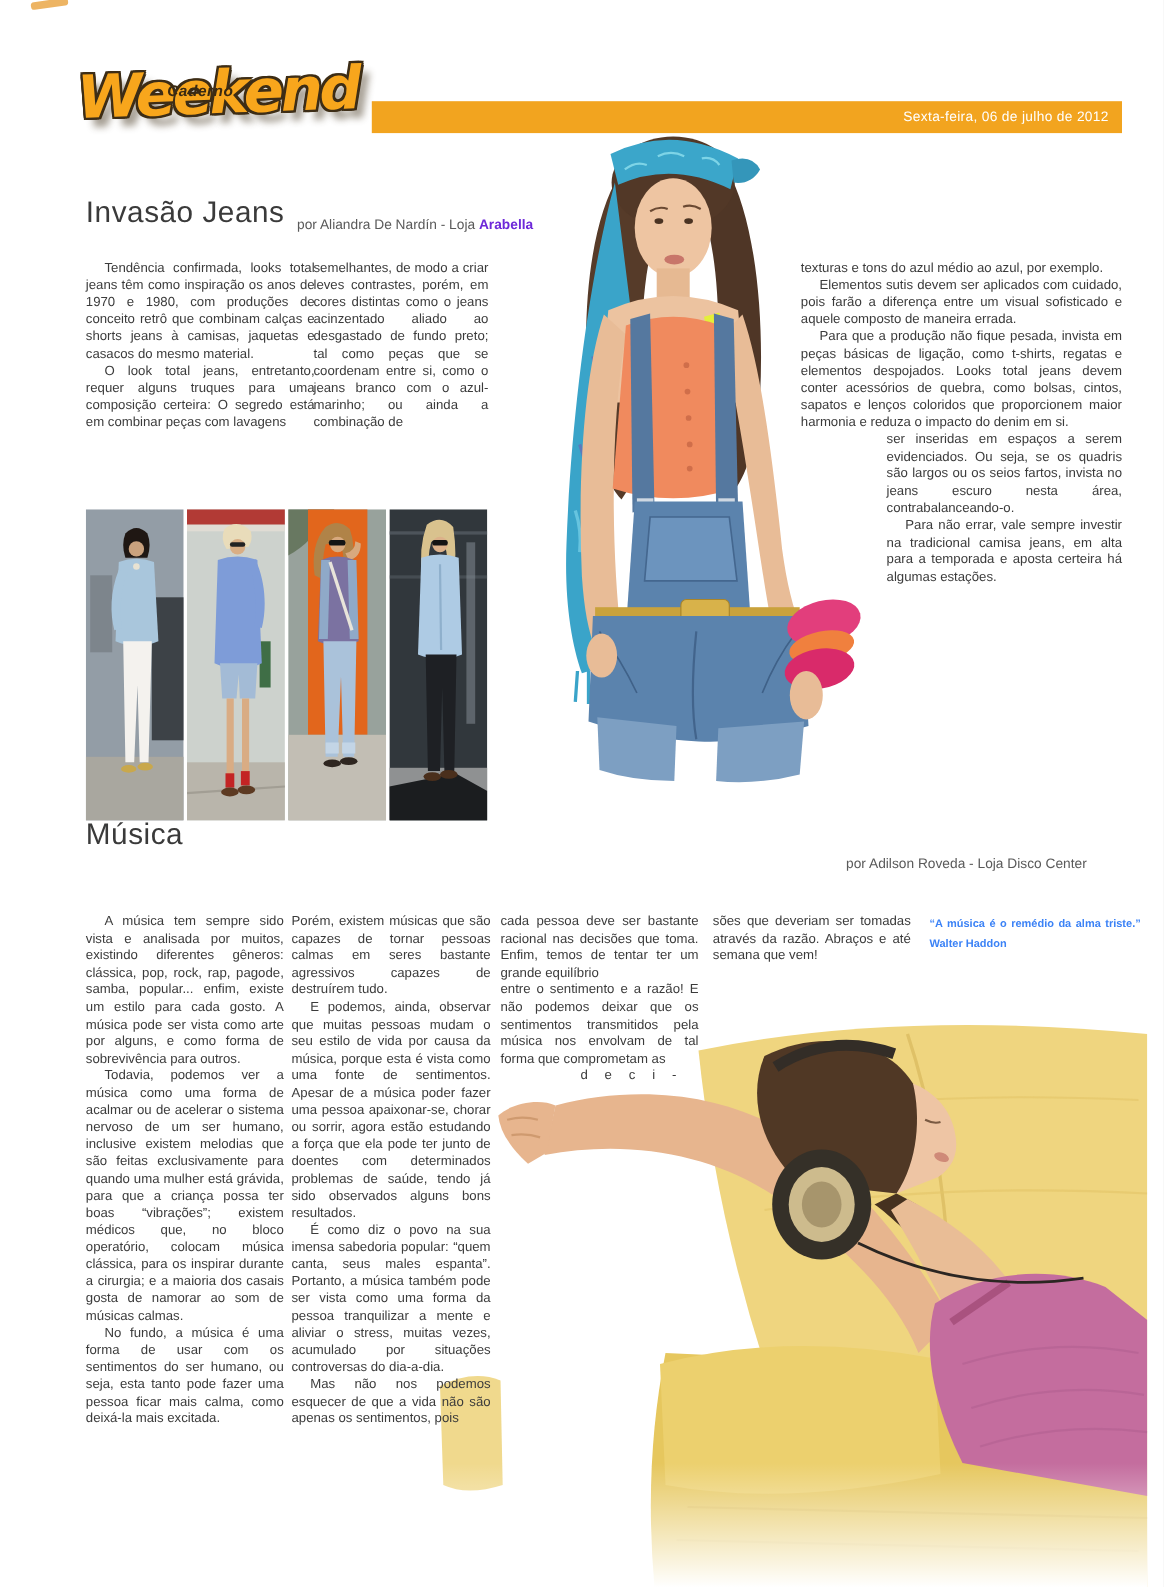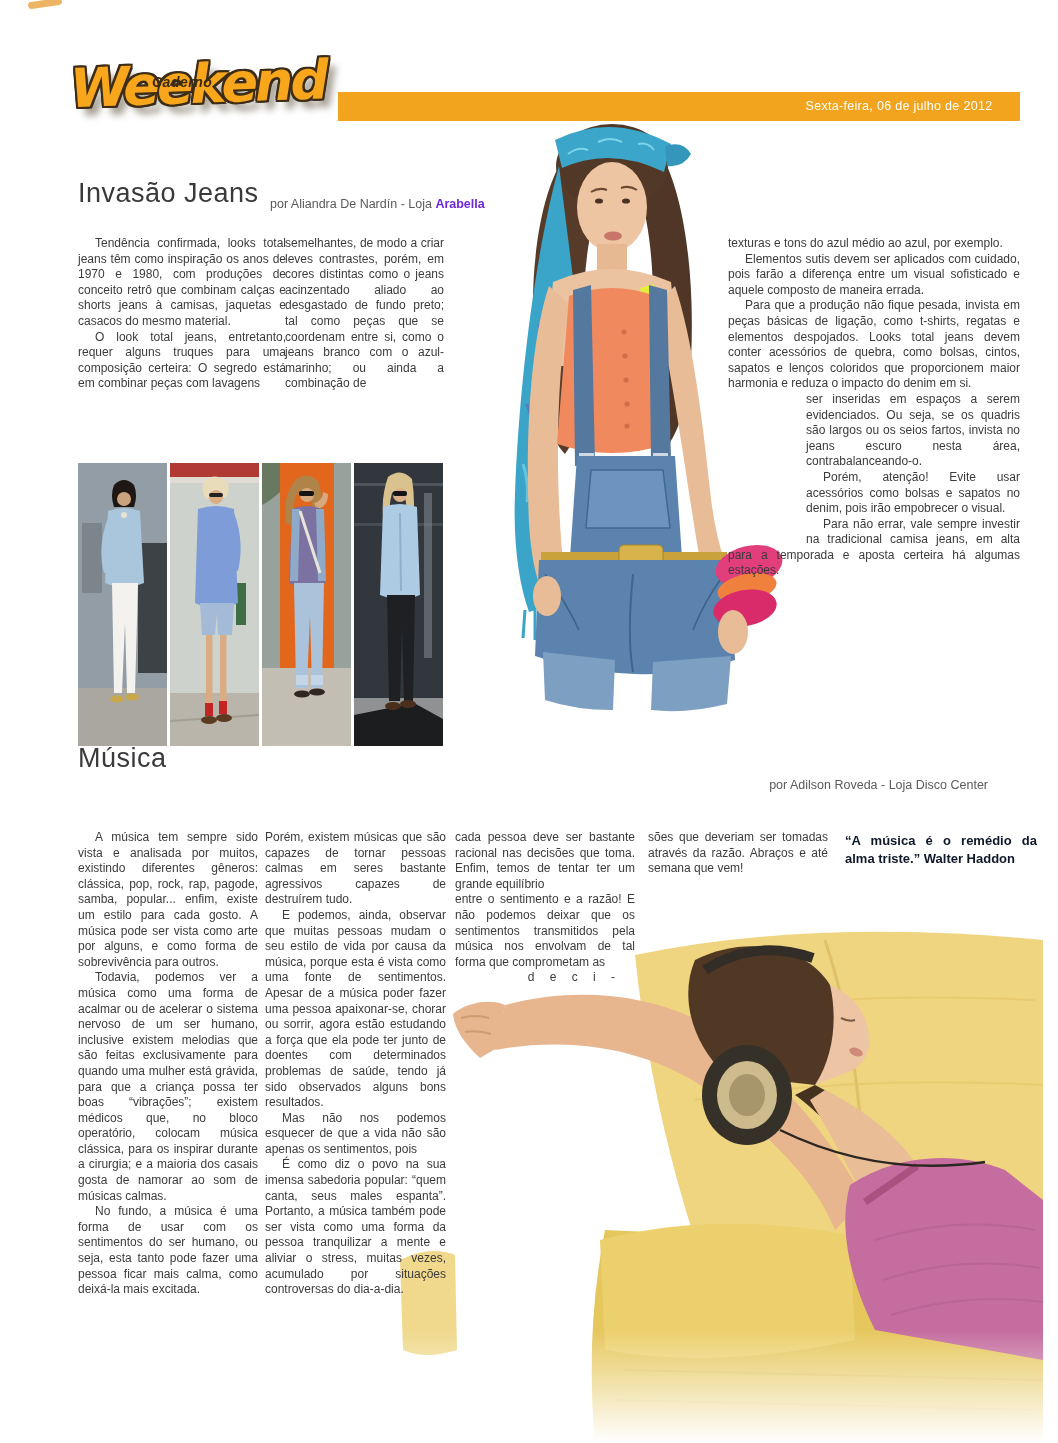--- a/index.html
+++ b/index.html
@@ -8,21 +8,21 @@
     background:#ffffff;overflow:hidden;
     font-family:"Liberation Sans","DejaVu Sans",sans-serif;
     color:#3b3b3b;
   }
   
   .corner-smudge{position:absolute;left:28px;top:0;width:34px;height:7px;
     background:#e8a13c;border-radius:3px;transform:rotate(-8deg);opacity:.8;}
   .header-bar{position:absolute;left:338px;top:92px;width:682px;height:29px;
     background:#f2a41f;z-index:1;}
   .header-date{position:absolute;left:790px;top:92px;width:218px;height:29px;
-    line-height:29px;text-align:center;color:#fff;font-size:12.5px;z-index:4;
+    line-height:29px;text-align:right;color:#fff;font-size:12.5px;z-index:4;
     letter-spacing:.3px;}
   .masthead{position:absolute;left:70px;top:52px;width:300px;height:90px;z-index:3;}
   .masthead-title{
     font-family:"DejaVu Sans",sans-serif;font-weight:bold;font-style:italic;
     font-size:54px;color:#f8a61c;letter-spacing:-3px;transform:rotate(-2deg);
     text-shadow:-2px 0 #3d2d16,2px 0 #3d2d16,0 -2px #3d2d16,0 2px #3d2d16,
       -2px -2px #3d2d16,2px 2px #3d2d16,-2px 2px #3d2d16,2px -2px #3d2d16,
       7px 9px 7px rgba(60,45,20,.45);
   }
   .masthead-kicker{position:absolute;left:82px;top:22px;font-size:14px;
@@ -32,22 +32,22 @@
   .byline{position:absolute;font-size:12.5px;color:#5a5a5a;z-index:3;}
   .byline b{color:#6d28d9;}
   
   .col{position:absolute;font-size:12px;line-height:15.6px;text-align:justify;
     color:#3b3b3b;z-index:3;}
   .col p{margin:0;}
   .col p.ind{text-indent:17px;}
   .wrap-spacer{float:left;width:78px;height:150px;}
   .m3b{margin-right:34px;}
   .deci-tail{text-align:right;padding-right:14px;letter-spacing:6px;margin-top:2px;}
-  .quote{position:absolute;left:845px;top:832px;width:192px;font-size:13px;
-    line-height:18px;font-weight:bold;color:#0f172a;text-align:justify;z-index:3;}
+  .quote{position:absolute;left:845px;top:832px;width:192px;font-size:10px;
+    line-height:18px;font-weight:bold;color:#3b82f6;text-align:justify;z-index:3;}
   
   .photo{position:absolute;z-index:2;}
   .photo svg{display:block;}
   .street-strip{position:absolute;left:78px;top:463px;width:368px;height:283px;
     display:flex;gap:3px;z-index:2;}
   .street-photo{width:89px;height:283px;}
 </style>
 </head>
 <body>
 
@@ -76,21 +76,20 @@
   <div class="col" style="left:285px;top:236px;width:159px;">
     <p>semelhantes, de modo a criar leves contrastes, porém, em cores distintas como o jeans acinzentado aliado ao desgastado de fundo preto; tal como peças que se coordenam entre si, como o jeans branco com o azul-marinho; ou ainda a combinação de</p>
   </div>
 
   <div class="col" style="left:728px;top:236px;width:292px;">
     <p>texturas e tons do azul médio ao azul, por exemplo.</p>
     <p class="ind">Elementos sutis devem ser aplicados com cuidado, pois farão a diferença entre um visual sofisticado e aquele composto de maneira errada.</p>
     <p class="ind">Para que a produção não fique pesada, invista em peças básicas de ligação, como t-shirts, regatas e elementos despojados. Looks total jeans devem conter acessórios de quebra, como bolsas, cintos, sapatos e lenços coloridos que proporcionem maior harmonia e reduza o impacto do denim em si.</p>
     <div class="wrap-spacer"></div>
     <p>ser inseridas em espaços a serem evidenciados. Ou seja, se os quadris são largos ou os seios fartos, invista no jeans escuro nesta área, contrabalanceando-o.</p>
-    <p class="ind">Porém, atenção! Evite usar acessórios como bolsas e sapatos no denim, pois irão empobrecer o visual.</p>
     <p class="ind">Para não errar, vale sempre investir na tradicional camisa jeans, em alta para a temporada e aposta certeira há algumas estações.</p>
   </div>
 
   <div class="photo" style="left:443px;top:104px;width:365px;height:655px;">
     <svg width="365" height="655" viewBox="0 0 365 655">
 
       <path d="M120,55 C95,95 85,175 92,255 C96,305 108,335 122,350 L148,310 C136,230 138,140 158,95 Z" fill="#563b29"></path>
       <path d="M218,50 C242,92 252,175 248,255 C245,300 236,325 226,340 L204,300 C214,215 212,135 196,88 Z" fill="#4f3626"></path>
       <ellipse cx="169" cy="62" rx="56" ry="42" fill="#523827"></ellipse>
 
@@ -224,22 +223,22 @@
 
   <div class="col" style="left:78px;top:830px;width:180px;">
     <p class="ind">A música tem sempre sido vista e analisada por muitos, existindo diferentes gêneros: clássica, pop, rock, rap, pagode,  samba, popular... enfim, existe um estilo para cada gosto. A  música pode ser vista como arte por alguns, e como forma de sobrevivência para outros.</p>
     <p class="ind">Todavia, podemos ver a música como uma forma de acalmar ou de acelerar o sistema nervoso de um ser humano, inclusive existem melodias que são feitas exclusivamente para quando uma mulher está grávida, para que a criança possa ter boas “vibrações”; existem médicos que, no bloco operatório, colocam música clássica, para os inspirar durante a cirurgia; e a maioria dos casais gosta de namorar ao som de músicas calmas.</p>
     <p class="ind">No fundo, a música é uma forma de usar com os sentimentos do ser humano, ou seja, esta tanto pode fazer uma pessoa ficar mais calma, como deixá-la mais excitada.</p>
   </div>
 
   <div class="col" style="left:265px;top:830px;width:181px;">
     <p>Porém, existem músicas que são capazes de tornar pessoas calmas em seres bastante agressivos capazes de destruírem tudo.</p>
     <p class="ind">E podemos, ainda, observar que muitas pessoas mudam o seu estilo de vida por causa da música, porque esta é vista como uma fonte de sentimentos. Apesar de a música poder fazer uma pessoa apaixonar-se, chorar ou sorrir, agora estão estudando a força que ela pode ter junto de doentes com determinados problemas de saúde, tendo já sido observados alguns bons resultados.</p>
+    <p class="ind">É como diz o povo na sua imensa sabedoria popular: “quem canta, seus males espanta”. Portanto, a música também pode ser vista como uma forma da pessoa tranquilizar a mente e aliviar o stress, muitas vezes, acumulado por situações controversas do dia-a-dia.</p>
     <p class="ind">Mas não nos podemos esquecer de que a vida não são apenas os sentimentos, pois</p>
-    <p class="ind">É como diz o povo na sua imensa sabedoria popular: “quem canta, seus males espanta”. Portanto, a música também pode ser vista como uma forma da pessoa tranquilizar a mente e aliviar o stress, muitas vezes, acumulado por situações controversas do dia-a-dia.</p>
   </div>
 
   <div class="col" style="left:648px;top:830px;width:180px;">
     <p>sões que deveriam ser tomadas através da razão. Abraços e até semana que vem!</p>
   </div>
 
   <div class="col" style="left:455px;top:830px;width:180px;">
     <p>cada pessoa deve ser bastante racional nas decisões que toma. Enfim, temos de tentar ter um grande equilíbrio</p>
     <p class="m3b">entre o sentimento e a razão! E não podemos deixar que os sentimentos transmitidos pela música nos envolvam de tal forma que comprometam as</p>
     <p class="deci-tail">d e c i -</p>

